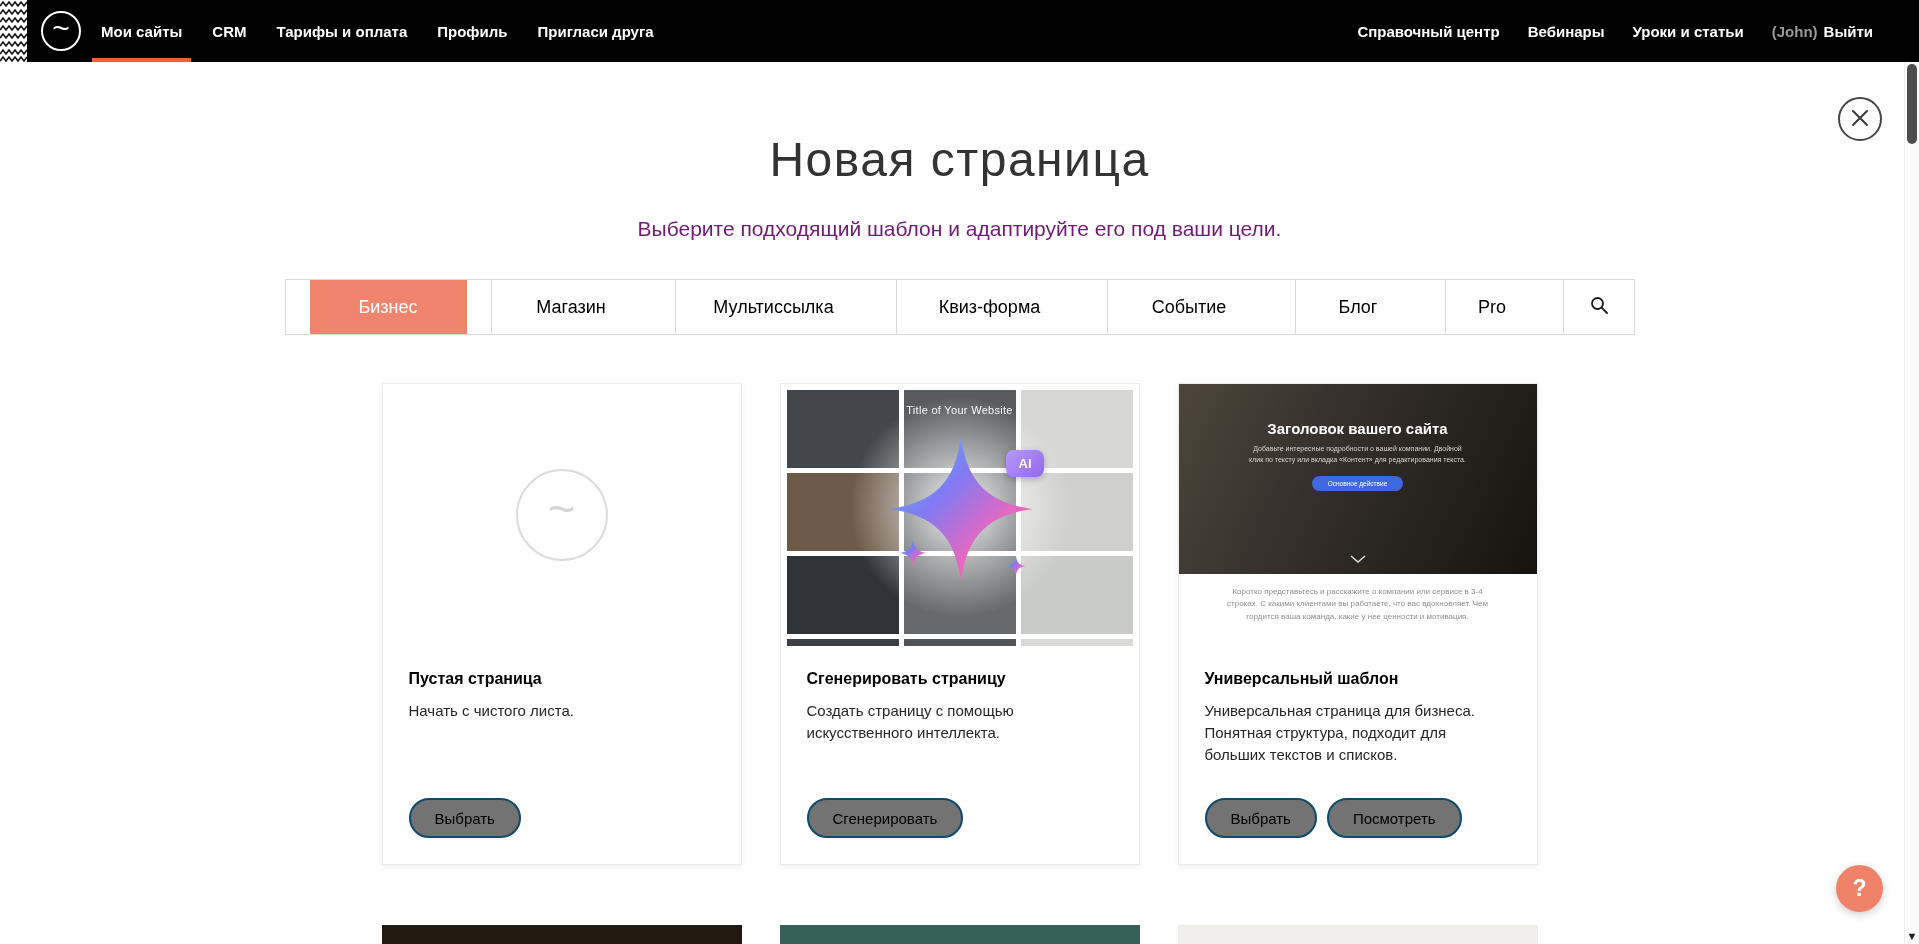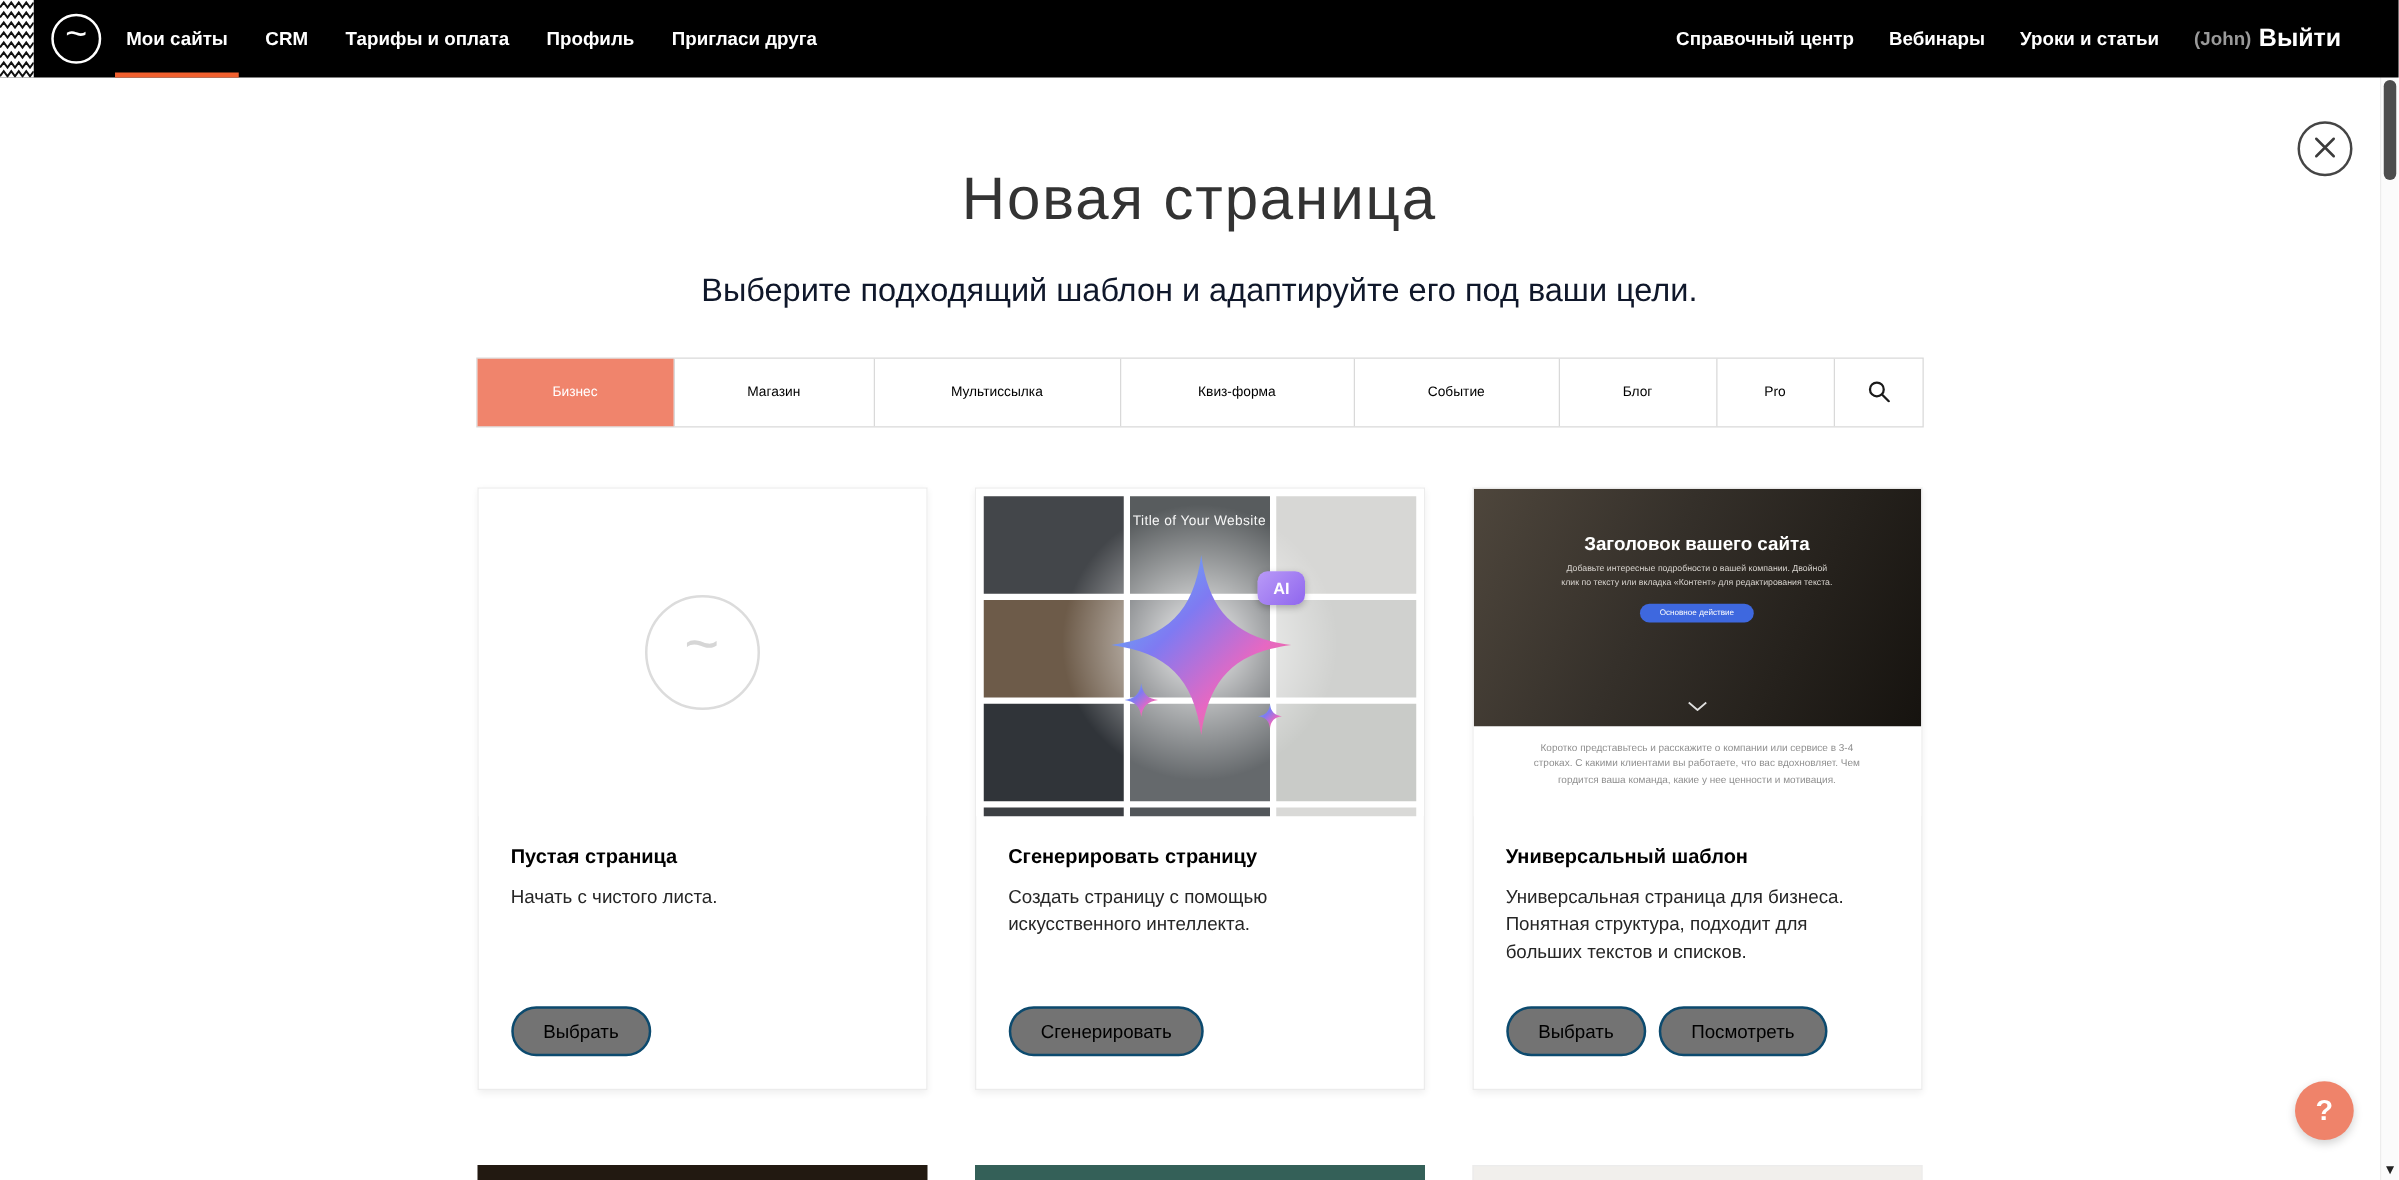--- a/index.html
+++ b/index.html
@@ -30,45 +30,45 @@
   .nav-item{
     color:#fff;font-size:15px;font-weight:700;text-decoration:none;
     height:100%;display:flex;align-items:center;position:relative;cursor:pointer;white-space:nowrap;
   }
   .nav-item.active::after{
     content:"";position:absolute;left:-9px;right:-9px;bottom:0;height:4px;background:var(--accent);
   }
   .nav-right{margin-left:auto;display:flex;gap:28px;align-items:center;padding-right:46px;}
   .nav-user{display:flex;gap:6px;align-items:center;height:100%;cursor:pointer;white-space:nowrap;}
   .user-name{color:#9a9a9a;font-size:15px;font-weight:700;}
-  .logout-label{color:#fff;font-size:20px;font-weight:700;}
+  .logout-label{color:#fff;font-size:15px;font-weight:700;}
 
   
   .scrollbar{
     position:absolute;top:0;right:0;width:15px;height:944px;background:#fbfbfb;
     border-left:1px solid #ededed;z-index:10;
   }
   .scroll-thumb{position:absolute;top:64px;left:2px;right:2px;height:80px;background:#4d4d4d;border-radius:6px;}
   .scroll-arrow{position:absolute;bottom:1px;left:0;width:100%;text-align:center;color:#222;font-size:11px;line-height:14px;}
 
   
   main{position:absolute;top:62px;left:0;width:100%;display:flex;flex-direction:column;align-items:center;}
   .close-btn{
     position:absolute;top:97px;right:37px;width:44px;height:44px;border-radius:50%;
     border:2px solid #454545;background:#fff;display:flex;align-items:center;justify-content:center;
     cursor:pointer;z-index:30;padding:0;
   }
   .page-title{font-size:48px;font-weight:200;letter-spacing:1.5px;color:#333;margin:70px 0 0;}
-  .page-subtitle{font-size:26px;color:#0f172a;margin:30px 0 0;}
+  .page-subtitle{font-size:21px;color:#701a75;margin:30px 0 0;}
 
   
   .tabs{display:flex;margin-top:38px;border:1px solid #d9d9d9;background:#fff;height:56px;}
   .tab{
-    display:flex;align-items:center;justify-content:center;font-size:11px;color:#000;
-    border-left:1px solid #d9d9d9;cursor:pointer;
+    display:flex;align-items:center;justify-content:center;font-size:18px;color:#000;
+    border-left:1px solid #d9d9d9;cursor:pointer;margin-left:24px;
   }
   .tab:first-child{border-left:none;}
   .tab.active{background:var(--tab-active);color:#fff;border-left:none;}
   .tab:nth-child(1){width:157px;}
   .tab:nth-child(2){width:160px;}
   .tab:nth-child(3){width:197px;}
   .tab:nth-child(4){width:187px;}
   .tab:nth-child(5){width:164px;}
   .tab:nth-child(6){width:126px;text-align:right;}
   .tab:nth-child(7){width:94px;}

